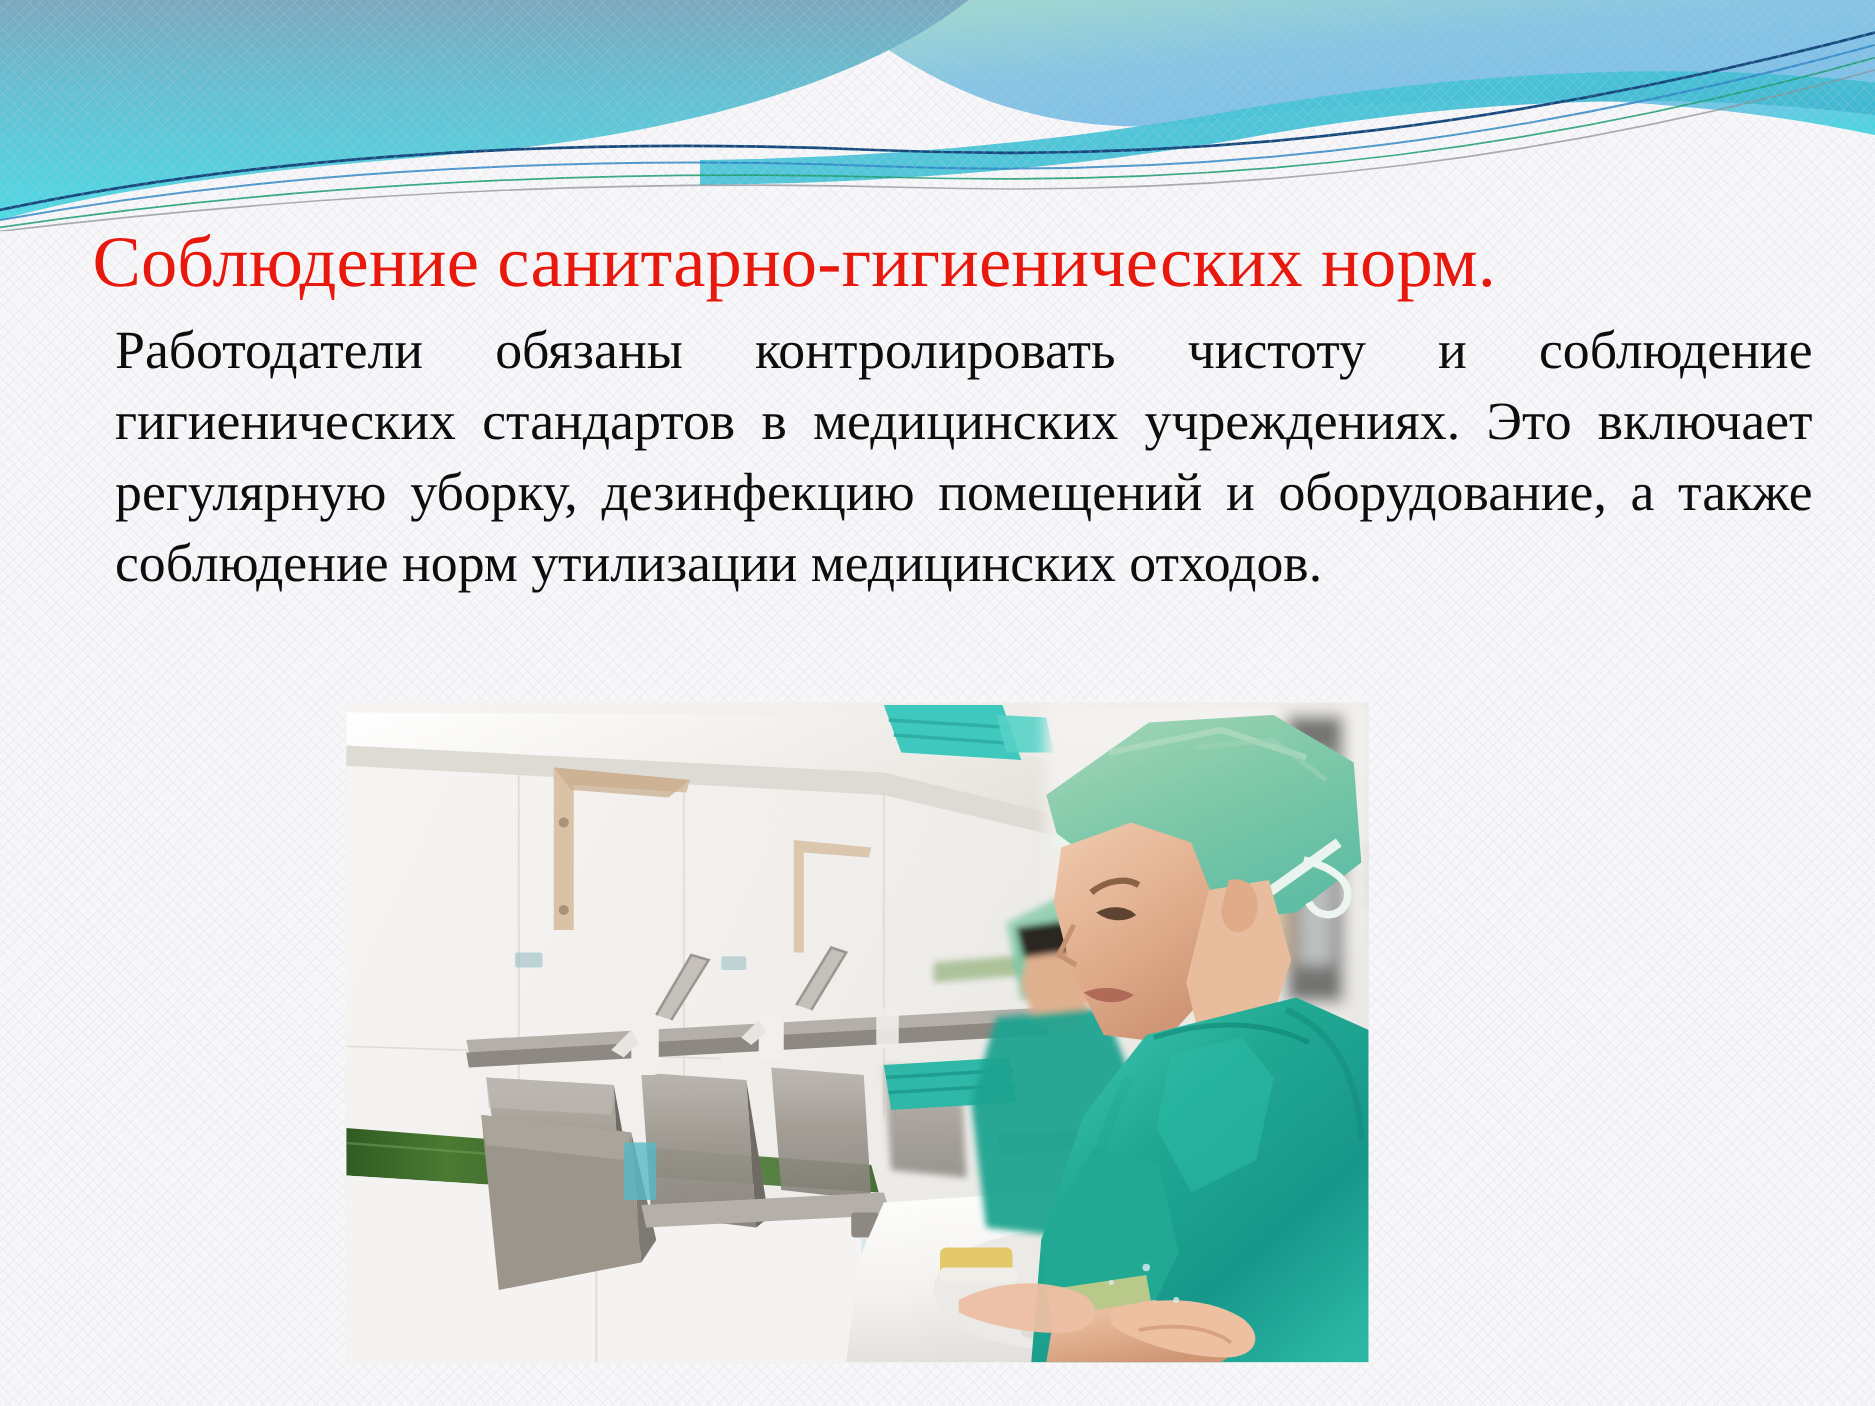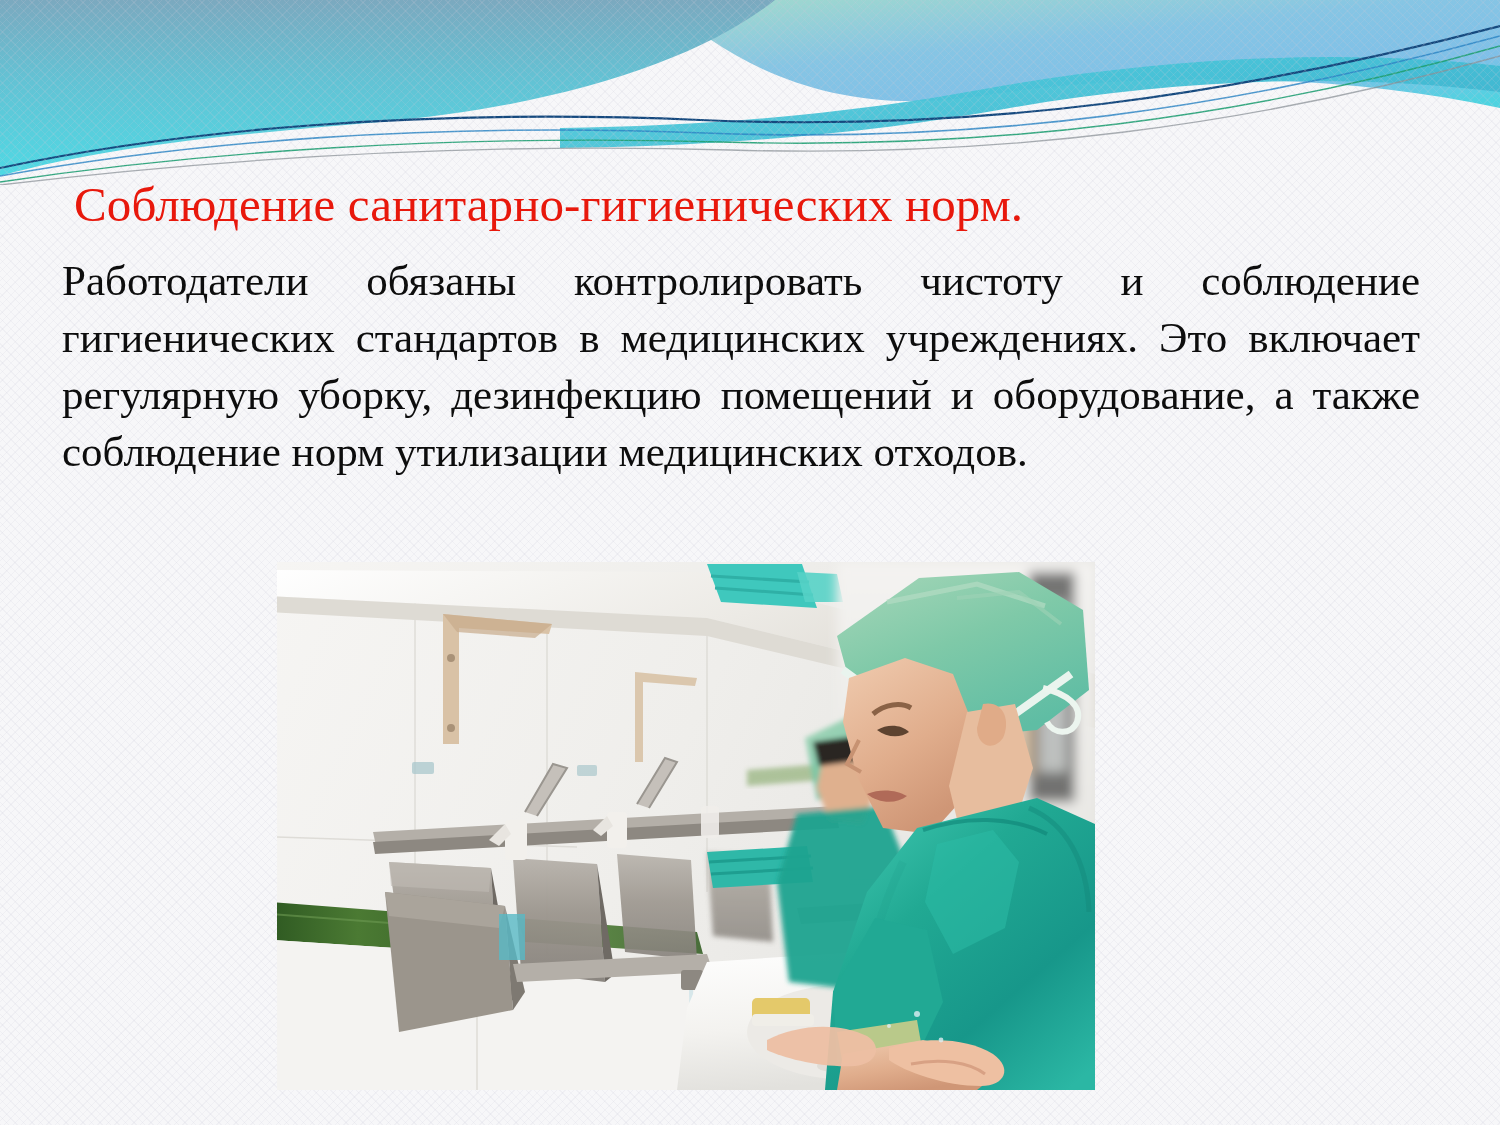--- a/index.html
+++ b/index.html
@@ -46,30 +46,30 @@
     top: 0;
     width: 1500px;
     height: 1125px;
   }
 
   .title {
     position: absolute;
     left: 74px;
     top: 178px;
     width: 1360px;
-    font-size: 49px;
+    font-size: 58px;
     line-height: 1.12;
     color: #E8180C;
     white-space: nowrap;
     letter-spacing: 0.1px;
   }
 
   .body-text {
     position: absolute;
-    left: 62px;
+    left: 92px;
     top: 252px;
     width: 1358px;
     font-size: 43px;
     line-height: 57px;
     color: #0d0d0d;
     text-align: justify;
     text-align-last: left;
     text-justify: inter-word;
   }
 

